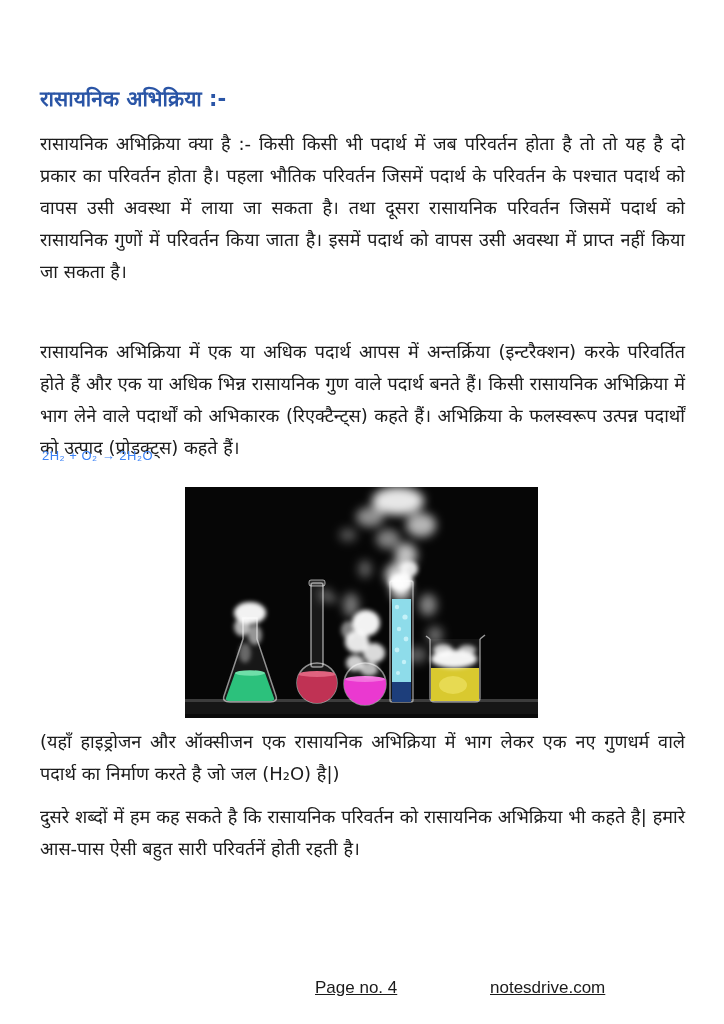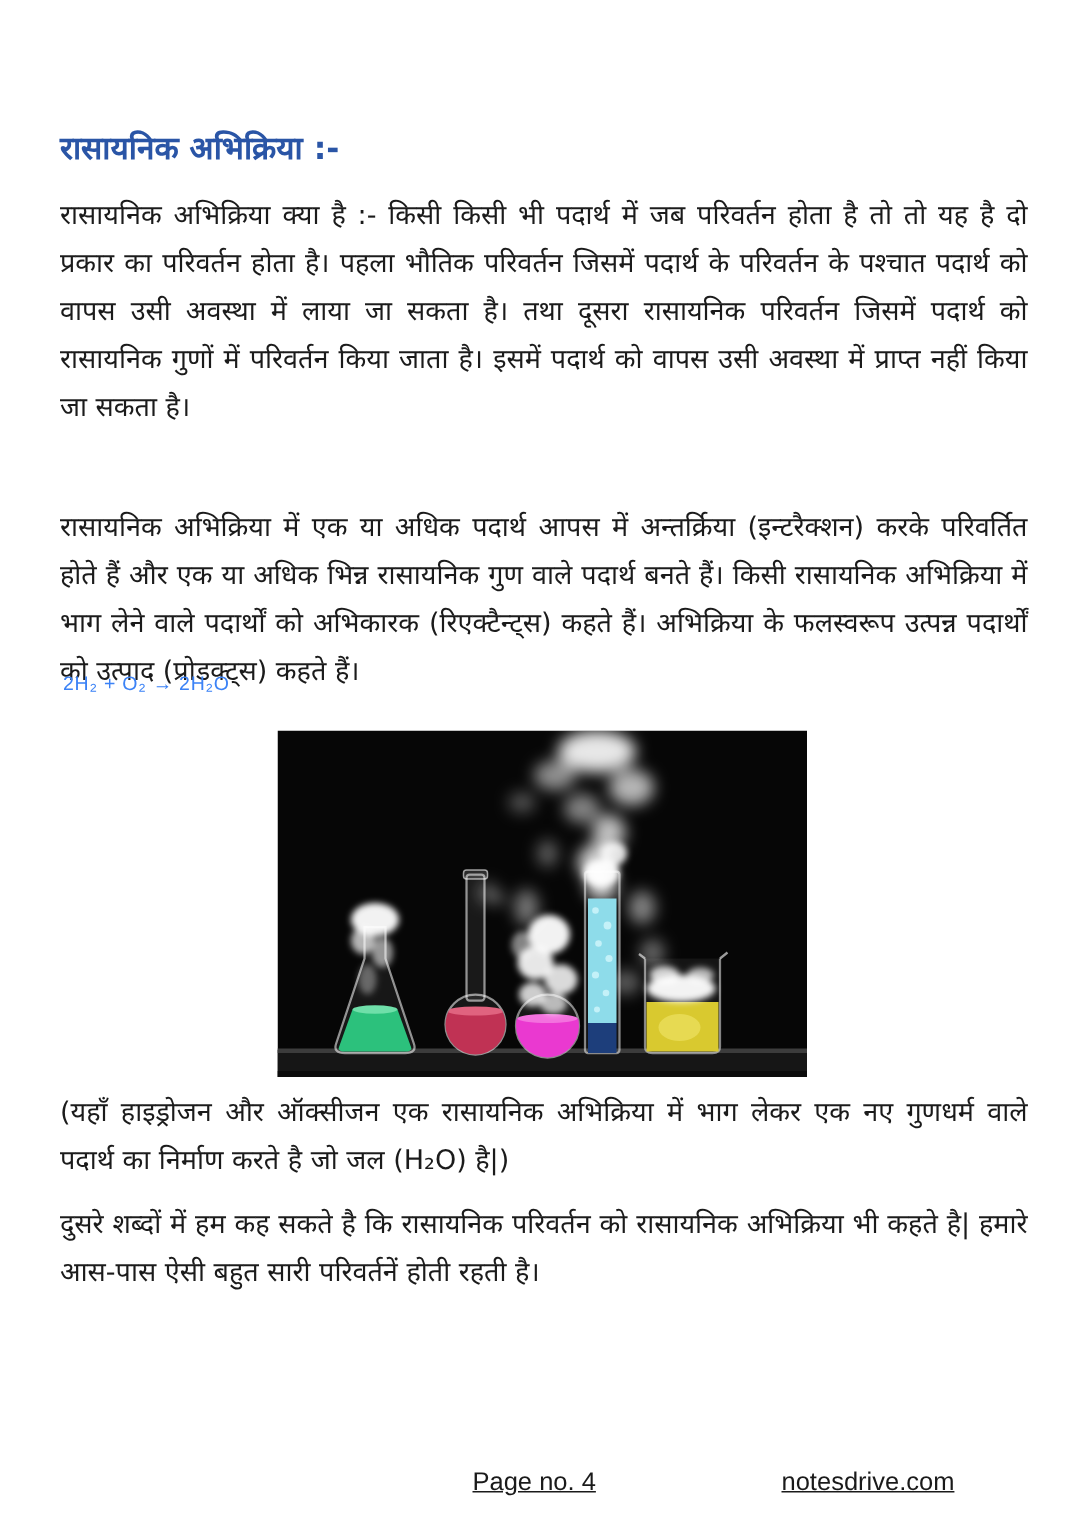--- a/index.html
+++ b/index.html
@@ -39,21 +39,21 @@
     width: 353px; height: 231px; line-height: 0;
   }
   .photo svg { display: block; }
 
   .footer-text {
     position: absolute; top: 978px;
     font-family: "Liberation Sans", sans-serif;
     font-size: 17px; color: #1a1a1a; text-decoration: underline;
   }
   #footer-page { left: 315px; }
-  #footer-site { left: 521px; }
+  #footer-site { left: 490px; }
 </style>
 </head>
 <body>
 
 <div class="page">
 
   <div class="heading">रासायनिक अभिक्रिया :-</div>
 
   <p class="para" id="para1"><span class="lead">रासायनिक अभिक्रिया क्या है :-</span><span> किसी किसी भी पदार्थ में जब परिवर्तन होता है तो तो यह है दो प्रकार का परिवर्तन होता है। पहला भौतिक परिवर्तन जिसमें पदार्थ के परिवर्तन के पश्चात पदार्थ को वापस उसी अवस्था में लाया जा सकता है। तथा दूसरा रासायनिक परिवर्तन जिसमें पदार्थ को रासायनिक गुणों में परिवर्तन किया जाता है। इसमें पदार्थ को वापस उसी अवस्था में प्राप्त नहीं किया जा सकता है।</span></p>
 

